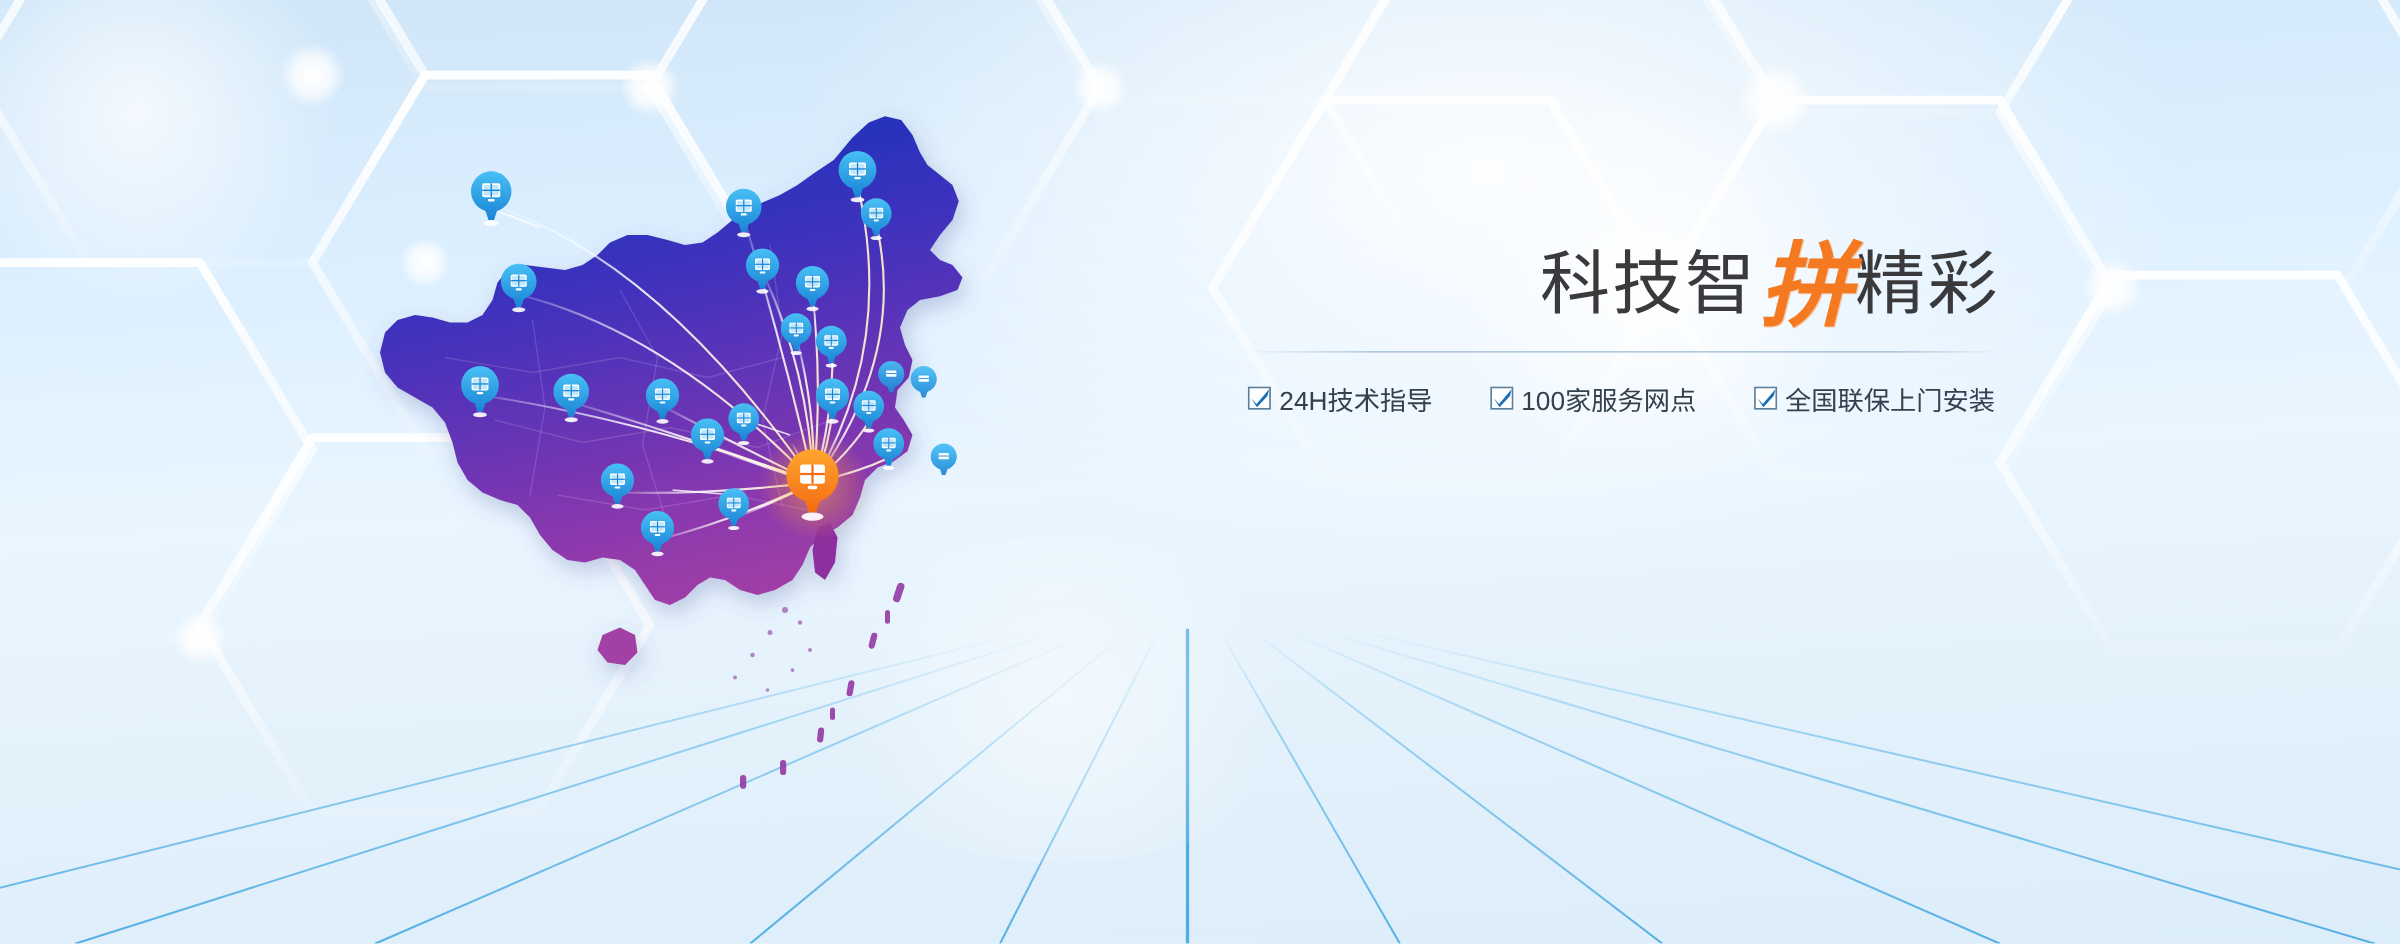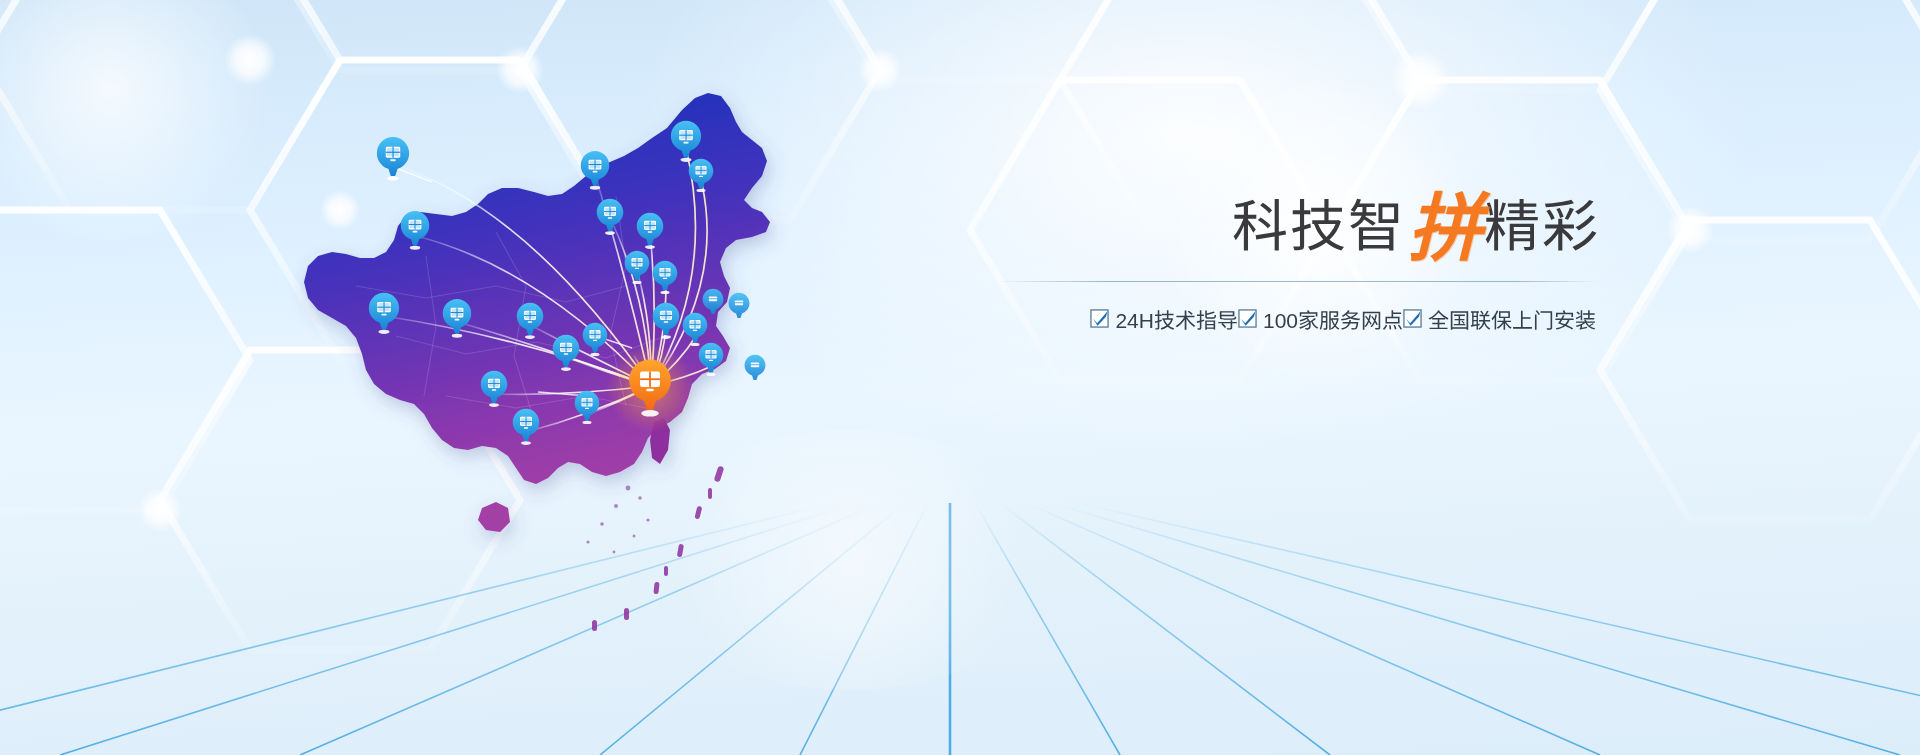--- a/index.html
+++ b/index.html
@@ -50,21 +50,21 @@
     font-weight:700;font-style:italic;font-size:74px;line-height:0;
     letter-spacing:0;padding:0 2px;position:relative;top:8px;
     text-shadow:1px 1px 0 rgba(244,121,32,.35);
   }
   .rule{
     margin:22px 0 0 auto;width:604px;height:1px;
     background:linear-gradient(to right, rgba(150,180,205,0) 0%, rgba(140,172,200,.85) 18%, rgba(140,172,200,.85) 86%, rgba(150,180,205,0) 100%);
   }
   .features{
     display:flex;justify-content:flex-end;align-items:flex-end;
-    margin-top:22px;padding-right:4px;
+    gap:46px;margin-top:22px;padding-right:4px;
   }
   .feature{display:flex;align-items:center;gap:6px;color:#33404d;font-size:21px;white-space:nowrap;}
   .feature .tick{display:inline-block;width:19px;height:19px;flex:0 0 19px;position:relative;}
   .feature .tick svg{display:block;width:19px;height:19px;}
 </style>
 </head>
 <body>
 
 <div id="stage">
 

